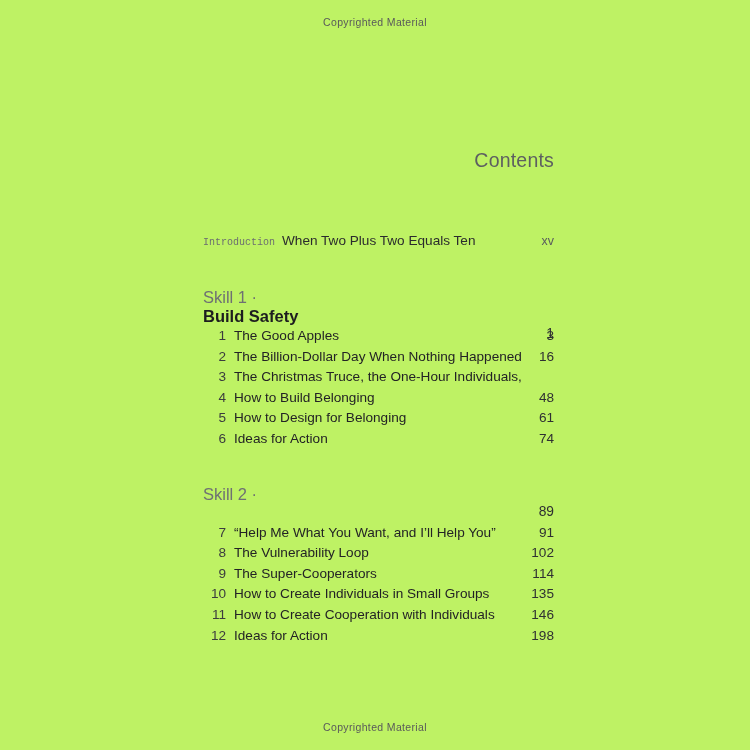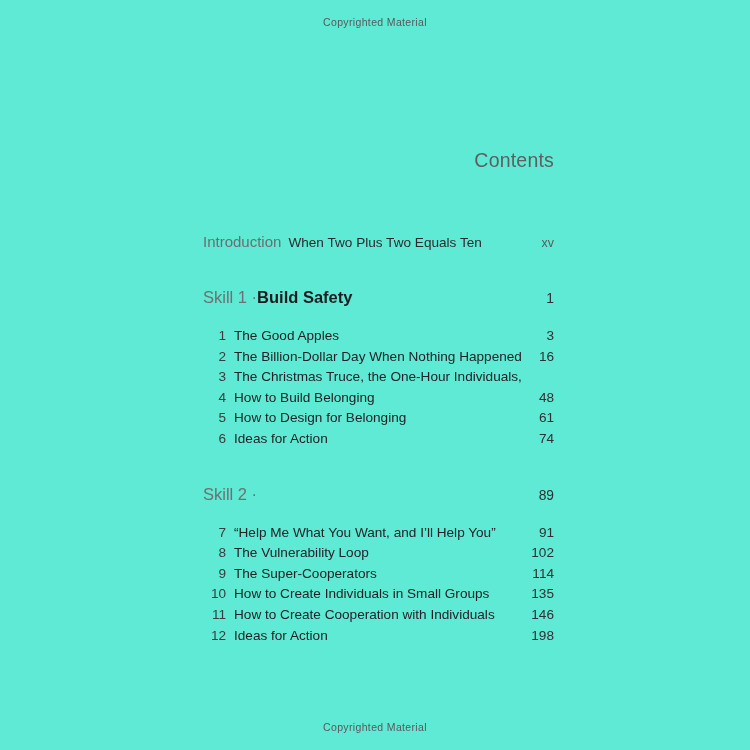--- a/index.html
+++ b/index.html
@@ -11,21 +11,21 @@
     height: 750px;
     background: #ffffff;
     font-family: "Liberation Sans", sans-serif;
     -webkit-font-smoothing: antialiased;
     overflow: hidden;
   }
   .page {
     position: relative;
     width: 750px;
     height: 750px;
-    background: #5eead4;
+    background: #bef264;
   }
 
   
   .watermark {
     position: absolute;
     left: 0;
     width: 750px;
     text-align: center;
     font-size: 10.5px;
     letter-spacing: 0.35px;
@@ -59,23 +59,24 @@
     align-items: baseline;
     width: 100%;
   }
 
   
   .intro-row {
     margin-bottom: 0;
     height: 22px;
   }
   .intro-label {
-    font-size: 15px;
+    font-size: 10px;
     color: #6c6e70;
     white-space: nowrap;
+    font-family: Liberation Mono, monospace;
   }
   .intro-title {
     font-size: 13.6px;
     color: #2b2b2d;
     margin-left: 7px;
     white-space: nowrap;
   }
   .row .page-num {
     margin-left: auto;
     font-size: 13.6px;
@@ -86,21 +87,21 @@
   .intro-row .page-num {
     color: #5a5c5e;
     font-size: 12.4px;
   }
 
   
   .skill-row {
     height: 24px;
     align-items: baseline;
   }
-  .skill-gap-before { margin-top: 33px; }
+  .skill-gap-before { margin-top: 33px; flex-direction: column; }
   .skill-pre {
     font-size: 16.5px;
     color: #6e7073;
     font-weight: 400;
     white-space: nowrap;
   }
   .skill-name {
     font-size: 16.5px;
     color: #1d1d1f;
     font-weight: 700;

